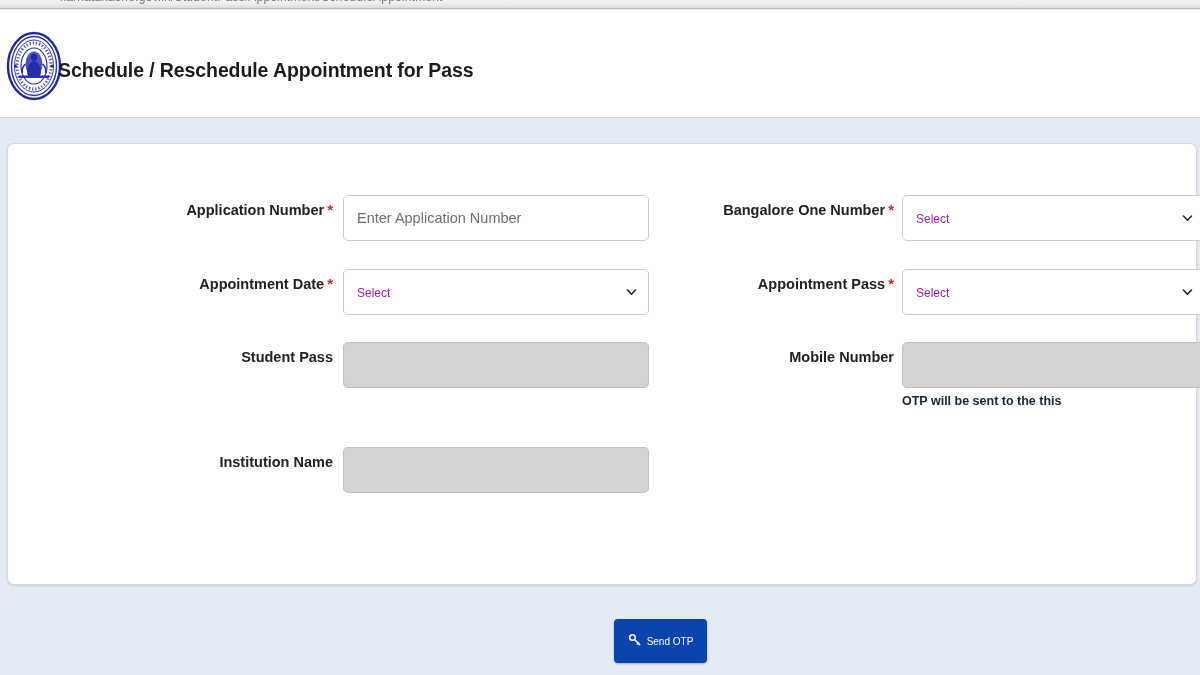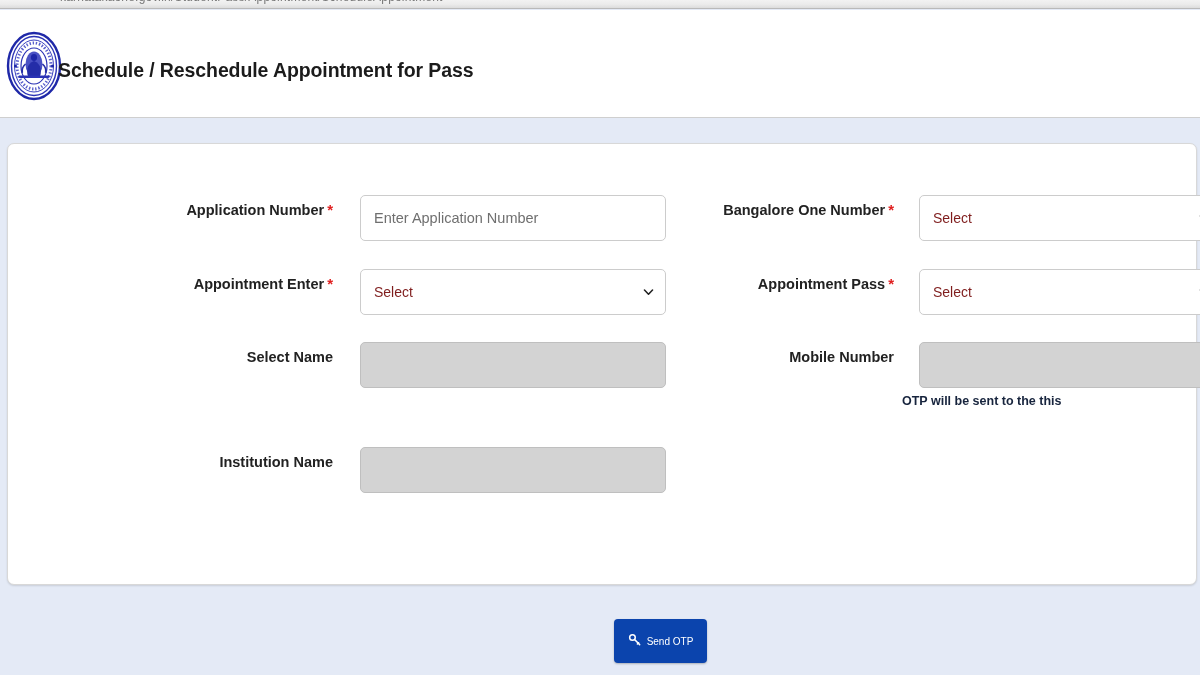--- a/index.html
+++ b/index.html
@@ -111,33 +111,32 @@
     width: 100%;
     height: 46px;
     border: 1px solid #cccccc;
     border-radius: 5px;
     font-family: "Liberation Sans", sans-serif;
     font-size: 14.5px;
     color: #3a3a3a;
     padding: 0 13px;
     outline: none;
     background: #ffffff;
-    margin-left: 17px;
   }
   input.tbox::placeholder { color: #6f6f6f; opacity: 1; }
 
   .selbox {
     position: relative;
     line-height: 44px;
     cursor: pointer;
     background: #ffffff;
   }
   .selbox .selval {
-    color: #7f1d1d;
-    font-size: 14px;
+    color: #a21caf;
+    font-size: 12px;
   }
   .caret {
     position: absolute;
     right: 11px;
     top: 50%;
     transform: translateY(-50%);
     width: 11px; height: 11px;
     pointer-events: none;
   }
   .caret svg { display: block; }
@@ -235,21 +234,21 @@
             <svg viewBox="0 0 12 12" width="11" height="11">
                 <path d="M1.6 3.8 L6 8.4 L10.4 3.8" fill="none" stroke="#222" stroke-width="1.7" stroke-linecap="round" stroke-linejoin="round"></path>
               </svg>
           </span>
         </div>
       </div>
     </div>
 
     <div class="frow" style="left:0px; top:125px; width:648px;">
       <div class="flabel" style="right:323px;">
-        <span>Appointment Enter</span><span class="req">*</span>
+        <span>Appointment Date</span><span class="req">*</span>
       </div>
       <div class="fctl" style="left:335px; width:306px;">
         <div class="selbox">
           <span class="selval">Select</span>
           <span class="caret">
             <svg viewBox="0 0 12 12" width="11" height="11">
                 <path d="M1.6 3.8 L6 8.4 L10.4 3.8" fill="none" stroke="#222" stroke-width="1.7" stroke-linecap="round" stroke-linejoin="round"></path>
               </svg>
           </span>
         </div>
@@ -267,21 +266,21 @@
             <svg viewBox="0 0 12 12" width="11" height="11">
                 <path d="M1.6 3.8 L6 8.4 L10.4 3.8" fill="none" stroke="#222" stroke-width="1.7" stroke-linecap="round" stroke-linejoin="round"></path>
               </svg>
           </span>
         </div>
       </div>
     </div>
 
     <div class="frow" style="left:0px; top:198px; width:648px;">
       <div class="flabel" style="right:323px;">
-        <span>Select Name</span>
+        <span>Student Pass</span>
       </div>
       <div class="fctl" style="left:335px; width:306px;">
         <input class="disbox" type="text" disabled="" value="" style="">
       </div>
     </div>
 
     <div class="frow" style="left:0px; top:303px; width:648px;">
       <div class="flabel" style="right:323px;">
         <span>Institution Name</span>
       </div>

